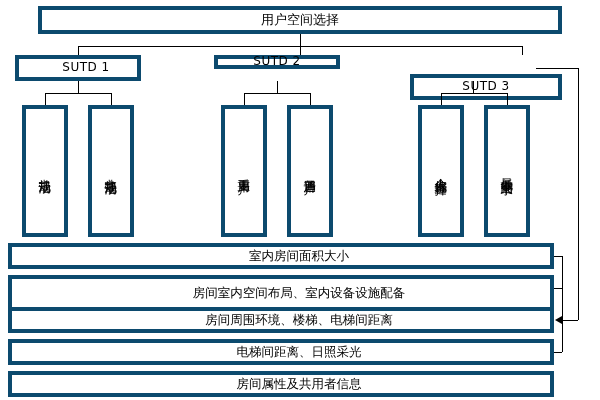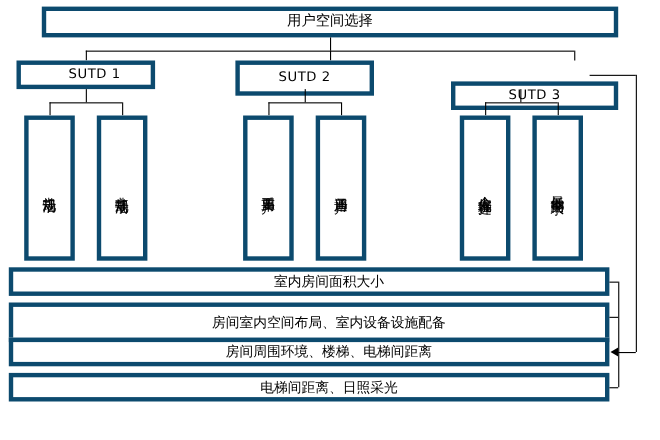--- a/index.html
+++ b/index.html
@@ -84,21 +84,21 @@
 
   <div class="line hline" style="left:78px; top:46px; width:444px; height:1px;"></div>
 
   <div class="line vline" style="left:78px; top:46px; width:1px; height:9px;"></div>
   <div class="line vline" style="left:300px; top:46px; width:1px; height:9px;"></div>
   <div class="line vline" style="left:522px; top:46px; width:1px; height:9px;"></div>
 
   <div class="box lvl2-box" style="left:15px; top:55px; width:126px; height:26px;padding-left:16px;">
     <span>SUTD 1</span>
   </div>
-  <div class="box lvl2-box" style="left:214px; top:55px; width:126px; height:32px;">
+  <div class="box lvl2-box" style="left:214px; top:55px; width:126px; height:14px;">
     <span>SUTD 2</span>
   </div>
   <div class="box lvl2-box" style="left:410px; top:55px; width:152px; height:26px;margin-top:19px;">
     <span>SUTD 3</span>
   </div>
 
   <div class="line vline" style="left:78px; top:81px; width:1px; height:12px;"></div>
   <div class="line hline" style="left:45px; top:93px; width:66px; height:1px;"></div>
   <div class="line vline" style="left:45px; top:93px; width:1px; height:12px;"></div>
   <div class="line vline" style="left:111px; top:93px; width:1px; height:12px;"></div>
@@ -137,20 +137,23 @@
   </div>
   <div class="box attr-box" style="left:8px; top:275px; width:546px; height:36px;">
     <span>房间室内空间布局、室内设备设施配备</span>
   </div>
   <div class="box attr-box" style="left:8px; top:307px; width:546px; height:26px;">
     <span>房间周围环境、楼梯、电梯间距离</span>
   </div>
   <div class="box attr-box" style="left:8px; top:339px; width:546px; height:26px;">
     <span>电梯间距离、日照采光</span>
   </div>
+  <div class="box attr-box" style="left:8px; top:371px; width:546px; height:26px;">
+    <span>房间属性及共用者信息</span>
+  </div>
 
   <div class="line hline" style="left:536px; top:68px; width:42px; height:1px;"></div>
   <div class="line vline" style="left:578px; top:68px; width:1px; height:252px;"></div>
   <div class="line hline" style="left:562px; top:320px; width:16px; height:1px;"></div>
   <div class="arrow-left" style="left:555px; top:316px;"></div>
 
   <div class="line hline" style="left:554px; top:256px; width:8px; height:1px;"></div>
   <div class="line hline" style="left:554px; top:288px; width:8px; height:1px;"></div>
   <div class="line hline" style="left:554px; top:352px; width:8px; height:1px;"></div>
   <div class="line vline" style="left:562px; top:256px; width:1px; height:96px;"></div>

